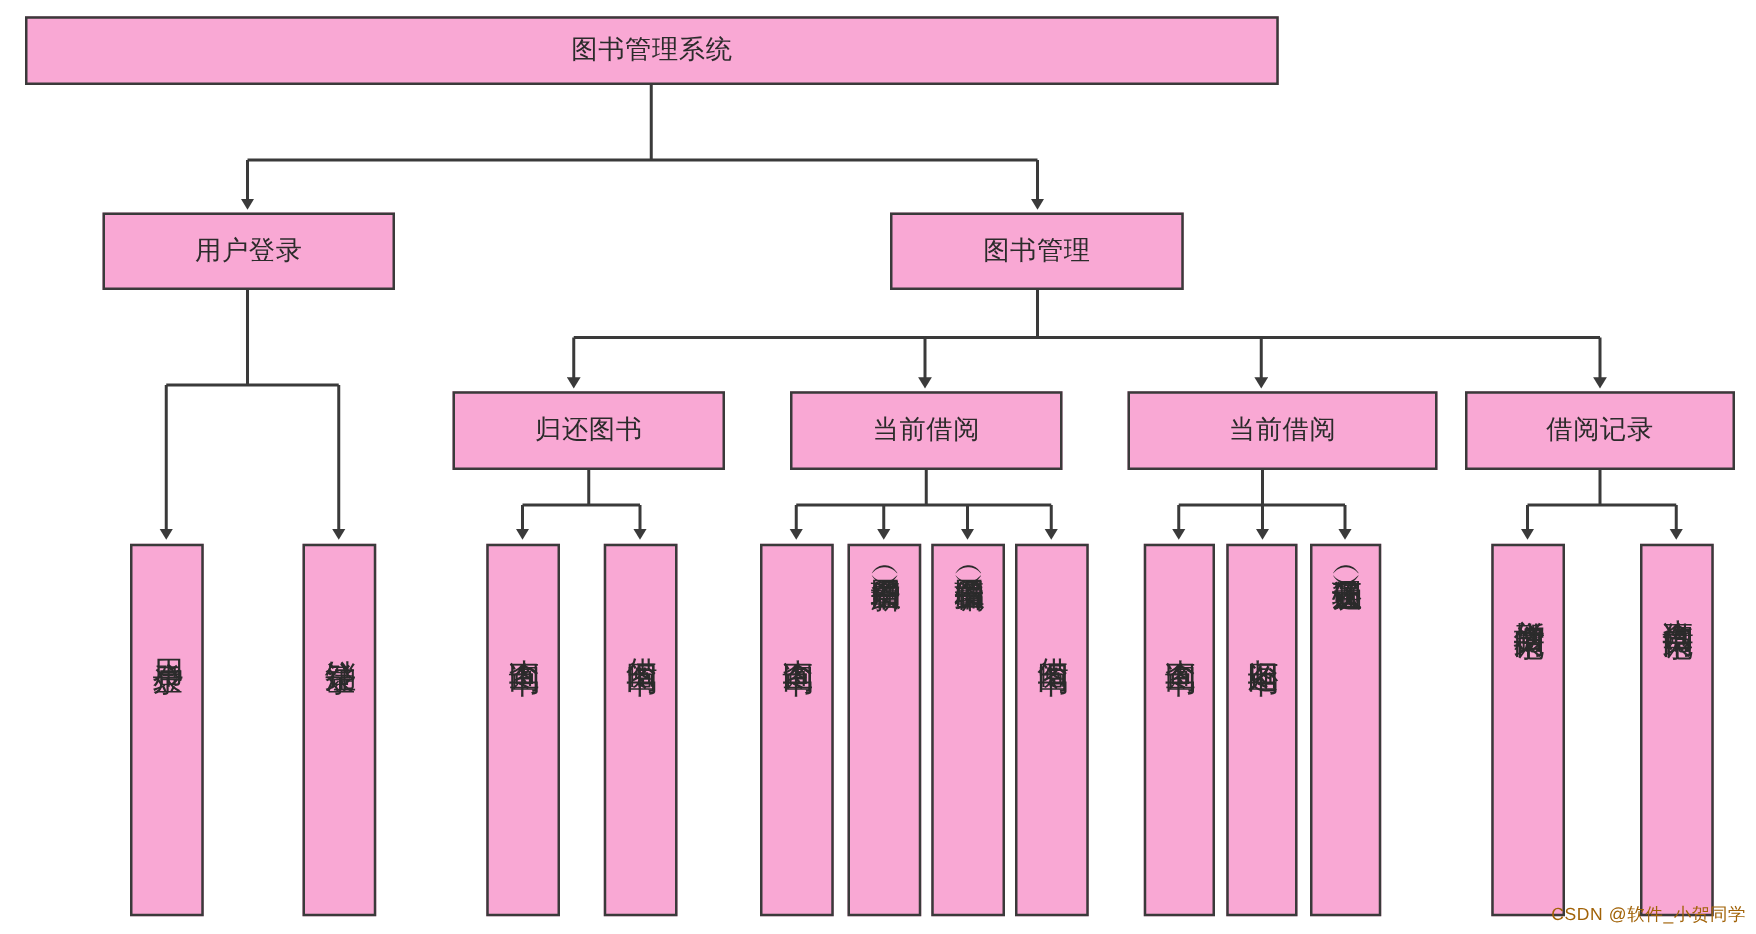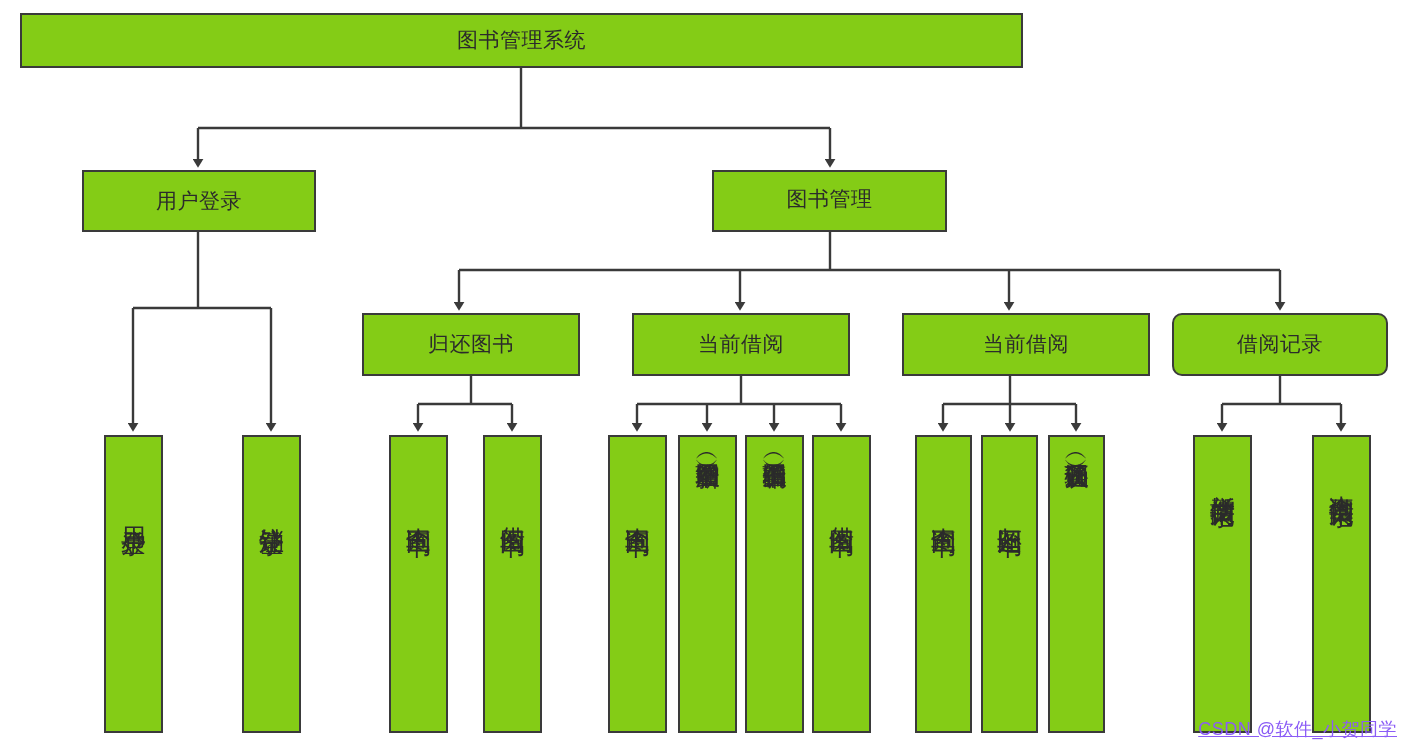--- a/index.html
+++ b/index.html
@@ -21,21 +21,21 @@
     position: absolute;
     left: 0;
     top: 0;
     width: 1405px;
     height: 747px;
     pointer-events: none;
   }
   .node {
     position: absolute;
     box-sizing: border-box;
-    background: #84cc16;
+    background: #f9a8d4;
     border: 2px solid #3a3a3a;
     display: flex;
     align-items: center;
     justify-content: center;
     color: #2b2b2b;
   }
   .node .lbl {
     display: block;
     text-align: center;
     line-height: 1.06;
@@ -57,25 +57,24 @@
     line-height: 1;
   }
   .node.vert.tight .lbl {
     font-size: 24px;
     letter-spacing: 0px;
   }
   .watermark {
     position: absolute;
     right: 8px;
     bottom: 6px;
-    font-size: 18px;
-    color: #8b5cf6;
+    font-size: 14px;
+    color: #a16207;
     letter-spacing: 0.5px;
     white-space: nowrap;
-    text-decoration: underline;
   }
 </style>
 </head>
 <body>
 
 <div id="canvas">
 
   <svg class="wires" viewBox="0 0 1405 747">
     <defs>
       <marker id="arrow" markerWidth="9" markerHeight="11" refX="1.2" refY="5.5" orient="auto" markerUnits="userSpaceOnUse">
@@ -126,34 +125,34 @@
     </g>
   </svg>
 
   <div class="node horiz" style="left:20px; top:13px; width:1003px; height:55px;">
     <span class="lbl">图书管理系统</span>
   </div>
 
   <div class="node horiz" style="left:82px; top:170px; width:234px; height:62px;">
     <span class="lbl">用户登录</span>
   </div>
-  <div class="node horiz" style="left:712px; top:170px; width:235px; height:62px;font-family:Liberation Mono, monospace;">
+  <div class="node horiz" style="left:712px; top:170px; width:235px; height:62px;">
     <span class="lbl">图书管理</span>
   </div>
 
   <div class="node horiz" style="left:362px; top:313px; width:218px; height:63px;">
     <span class="lbl">归还图书</span>
   </div>
   <div class="node horiz" style="left:632px; top:313px; width:218px; height:63px;">
     <span class="lbl">当前借阅</span>
   </div>
   <div class="node horiz" style="left:902px; top:313px; width:248px; height:63px;">
     <span class="lbl">当前借阅</span>
   </div>
-  <div class="node horiz" style="left:1172px; top:313px; width:216px; height:63px;border-radius:10px;">
+  <div class="node horiz" style="left:1172px; top:313px; width:216px; height:63px;">
     <span class="lbl">借阅记录</span>
   </div>
 
   <div class="node vert" style="left:104px; top:435px; width:59px; height:298px; padding-top:70px;">
     <span class="lbl">用户登录</span>
   </div>
   <div class="node vert" style="left:242px; top:435px; width:59px; height:298px; padding-top:70px;">
     <span class="lbl">注销登录</span>
   </div>
 

